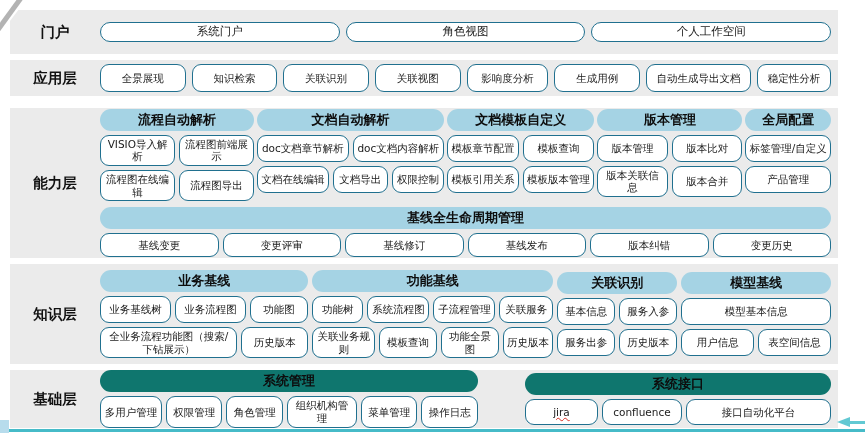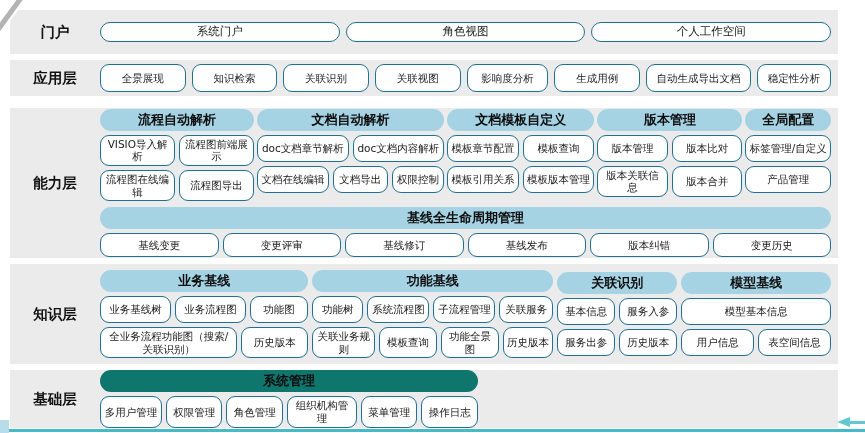--- a/index.html
+++ b/index.html
@@ -150,21 +150,21 @@
     <div class="band-content">
       <div class="kn-groups">
         <div class="group" style="flex:210">
           <div class="group-header">业务基线</div>
           <div class="grow">
             <div class="box">业务基线树</div>
             <div class="box">业务流程图</div>
             <div class="box" style="flex:0.8">功能图</div>
           </div>
           <div class="grow">
-            <div class="box" style="flex:2.2">全业务流程功能图（搜索/关联识别）</div>
+            <div class="box" style="flex:2.2">全业务流程功能图（搜索/下钻展示）</div>
             <div class="box" style="flex:1">历史版本</div>
           </div>
         </div>
         <div class="group" style="flex:243">
           <div class="group-header">功能基线</div>
           <div class="grow">
             <div class="box" style="flex:0.8">功能树</div>
             <div class="box">系统流程图</div>
             <div class="box">子流程管理</div>
             <div class="box" style="flex:0.85">关联服务</div>
@@ -209,20 +209,30 @@
         <div class="grow fd-items">
           <div class="box">多用户管理</div>
           <div class="box" style="flex:0.9">权限管理</div>
           <div class="box" style="flex:0.9">角色管理</div>
           <div class="box" style="flex:1.15">组织机构管理</div>
           <div class="box" style="flex:0.9">菜单管理</div>
           <div class="box" style="flex:0.9">操作日志</div>
         </div>
       </div>
       <div class="spacer"></div>
+      <div class="group" style="width:306px;flex:none">
+        <div class="group-header teal">系统接口</div>
+        <div class="grow fd-items">
+          <div class="box jira" style="flex:0.9">
+              <span class="box-text">jira</span>
+            </div>
+          <div class="box" style="flex:1">confluence</div>
+          <div class="box" style="flex:1.9">接口自动化平台</div>
+        </div>
+      </div>
     </div>
   </div>
 
   <svg class="corner" width="30" height="36">
     <polygon points="0,0 26,0 0,34" fill="#ffffff"></polygon>
     <line x1="21" y1="-2" x2="-3" y2="31" stroke="#b3b3b3" stroke-width="5"></line>
   </svg>
   <div class="corner-square"></div>
   <div class="bottom-line"></div>
   <div class="arrow-left">

